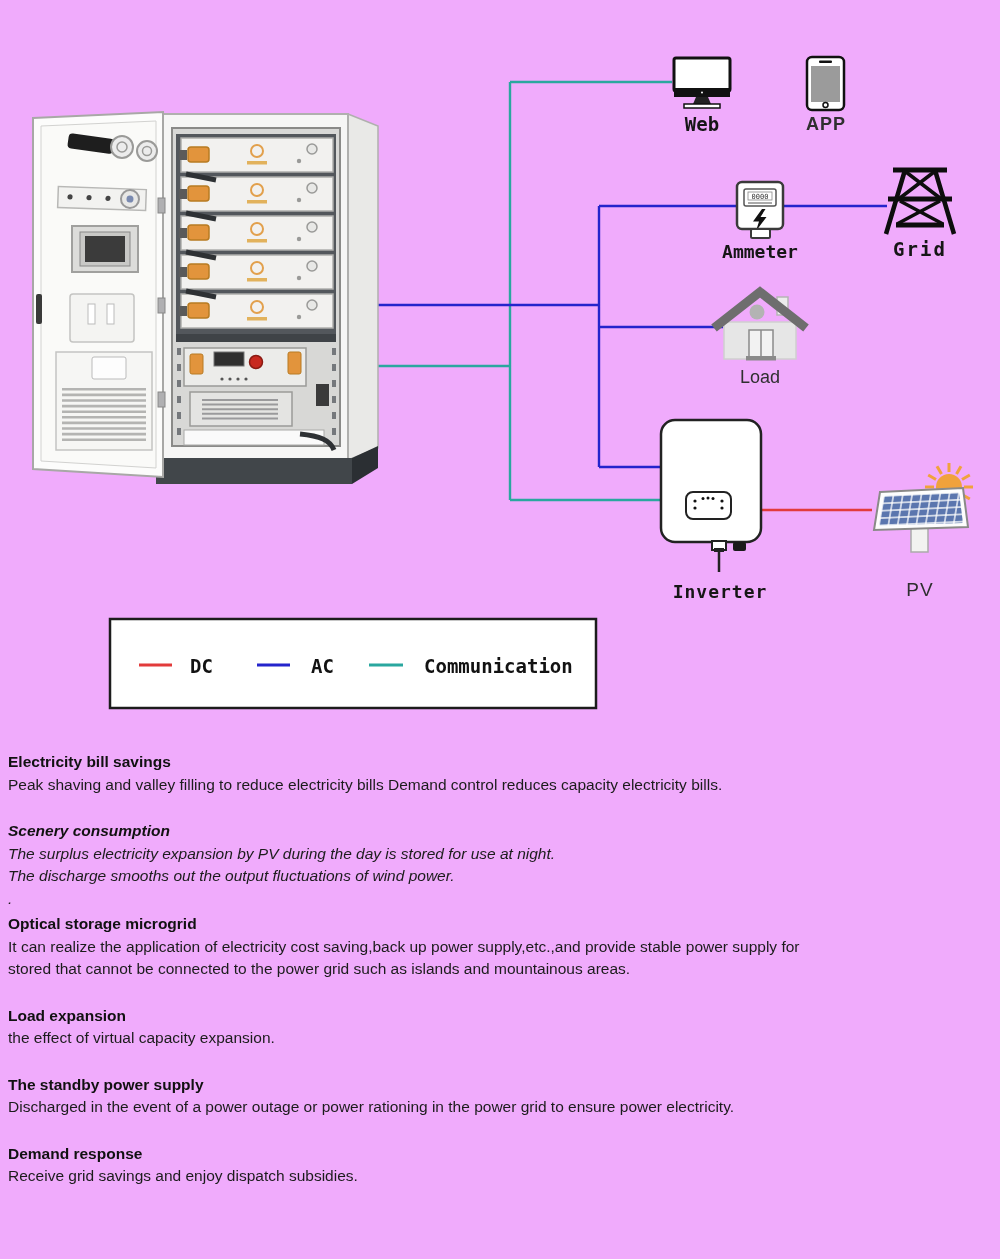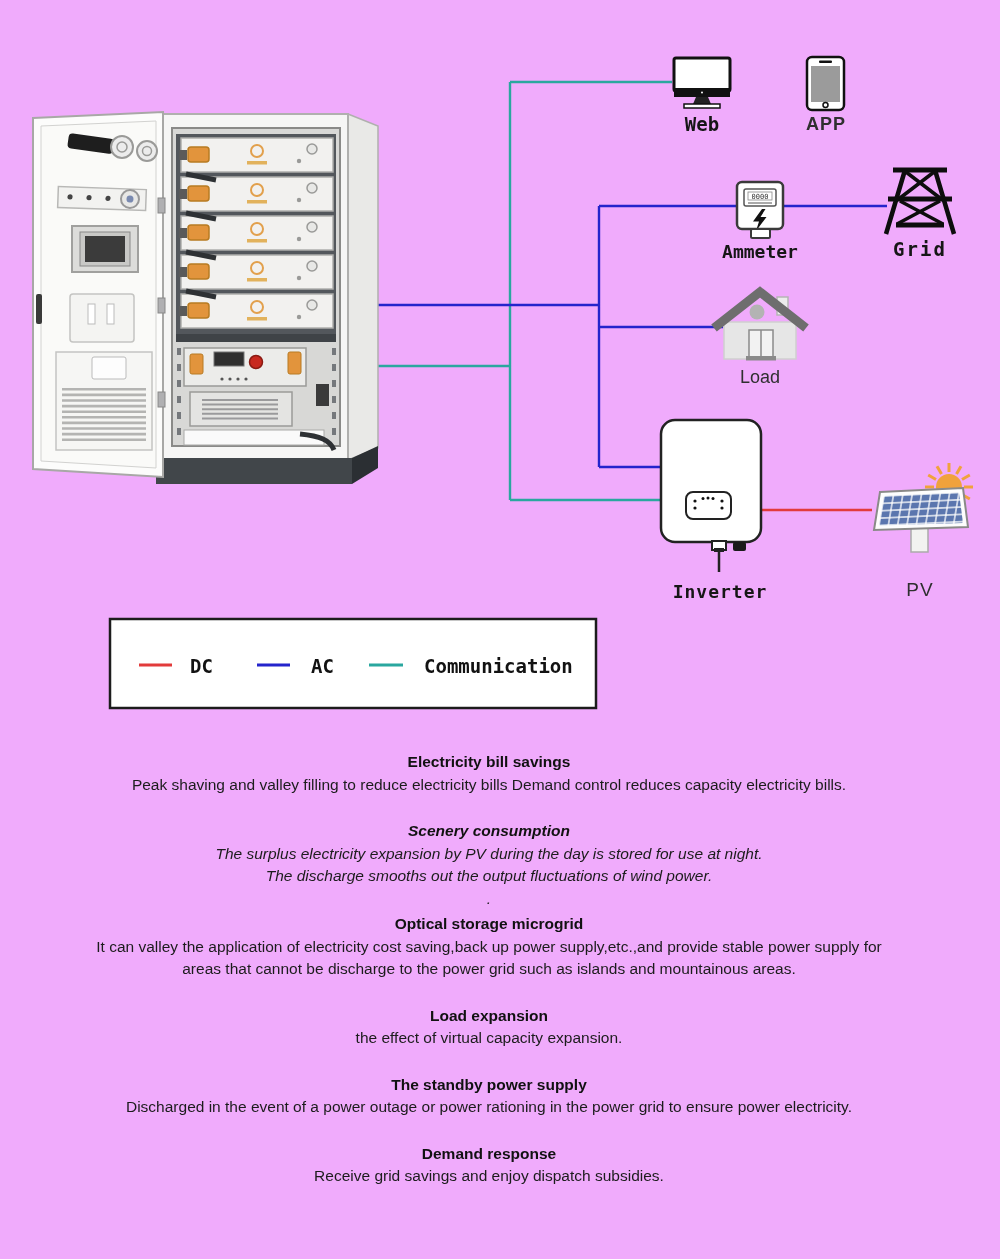--- a/index.html
+++ b/index.html
@@ -2,22 +2,22 @@
 <html><head>
 <meta charset="utf-8">
 <style>
   html,body{margin:0;padding:0;background:#fff;}
   .canvas{position:relative;width:1000px;height:1259px;background:#f0abfc;overflow:hidden;
           font-family:"Liberation Sans",sans-serif;}
   svg text{user-select:none;}
   .lbl{font-family:"DejaVu Sans Mono",monospace;fill:#161616;}
   .lbl-sans{font-family:"Liberation Sans",sans-serif;fill:#2f2f2f;}
   .legend-text{font-family:"DejaVu Sans Mono",monospace;font-size:19px;fill:#121212;font-weight:600;}
-  .sections{position:absolute;left:0;top:751px;width:978px;color:#1c1c1c;
-            font-size:15.5px;text-align:center;}
+  .sections{position:absolute;left:8px;top:751px;width:978px;color:#1c1c1c;
+            font-size:15.5px;}
   .sections section{margin:0 0 24px 0;}
   .sections h3{margin:0;font-size:15.5px;line-height:22.5px;font-weight:bold;color:#111;}
   .sections p{margin:0;line-height:22.5px;white-space:nowrap;}
   .sections section:nth-of-type(2){margin-bottom:3px;font-style:italic;}
 </style>
 </head>
 <body>
 
 <div class="canvas">
 
@@ -225,22 +225,22 @@
     <p>Peak shaving and valley filling to reduce electricity bills Demand control reduces capacity electricity bills.</p>
   </section>
   <section>
     <h3>Scenery consumption</h3>
     <p>The surplus electricity expansion by PV during the day is stored for use at night.</p>
     <p>The discharge smooths out the output fluctuations of wind power.</p>
     <p>.</p>
   </section>
   <section>
     <h3>Optical storage microgrid</h3>
-    <p>It can valley the application of electricity cost saving,back up power supply,etc.,and provide stable power supply for</p>
-    <p>areas that cannot be discharge to the power grid such as islands and mountainous areas.</p>
+    <p>It can realize the application of electricity cost saving,back up power supply,etc.,and provide stable power supply for</p>
+    <p>stored that cannot be connected to the power grid such as islands and mountainous areas.</p>
   </section>
   <section>
     <h3>Load expansion</h3>
     <p>the effect of virtual capacity expansion.</p>
   </section>
   <section>
     <h3>The standby power supply</h3>
     <p>Discharged in the event of a power outage or power rationing in the power grid to ensure power electricity.</p>
   </section>
   <section>

